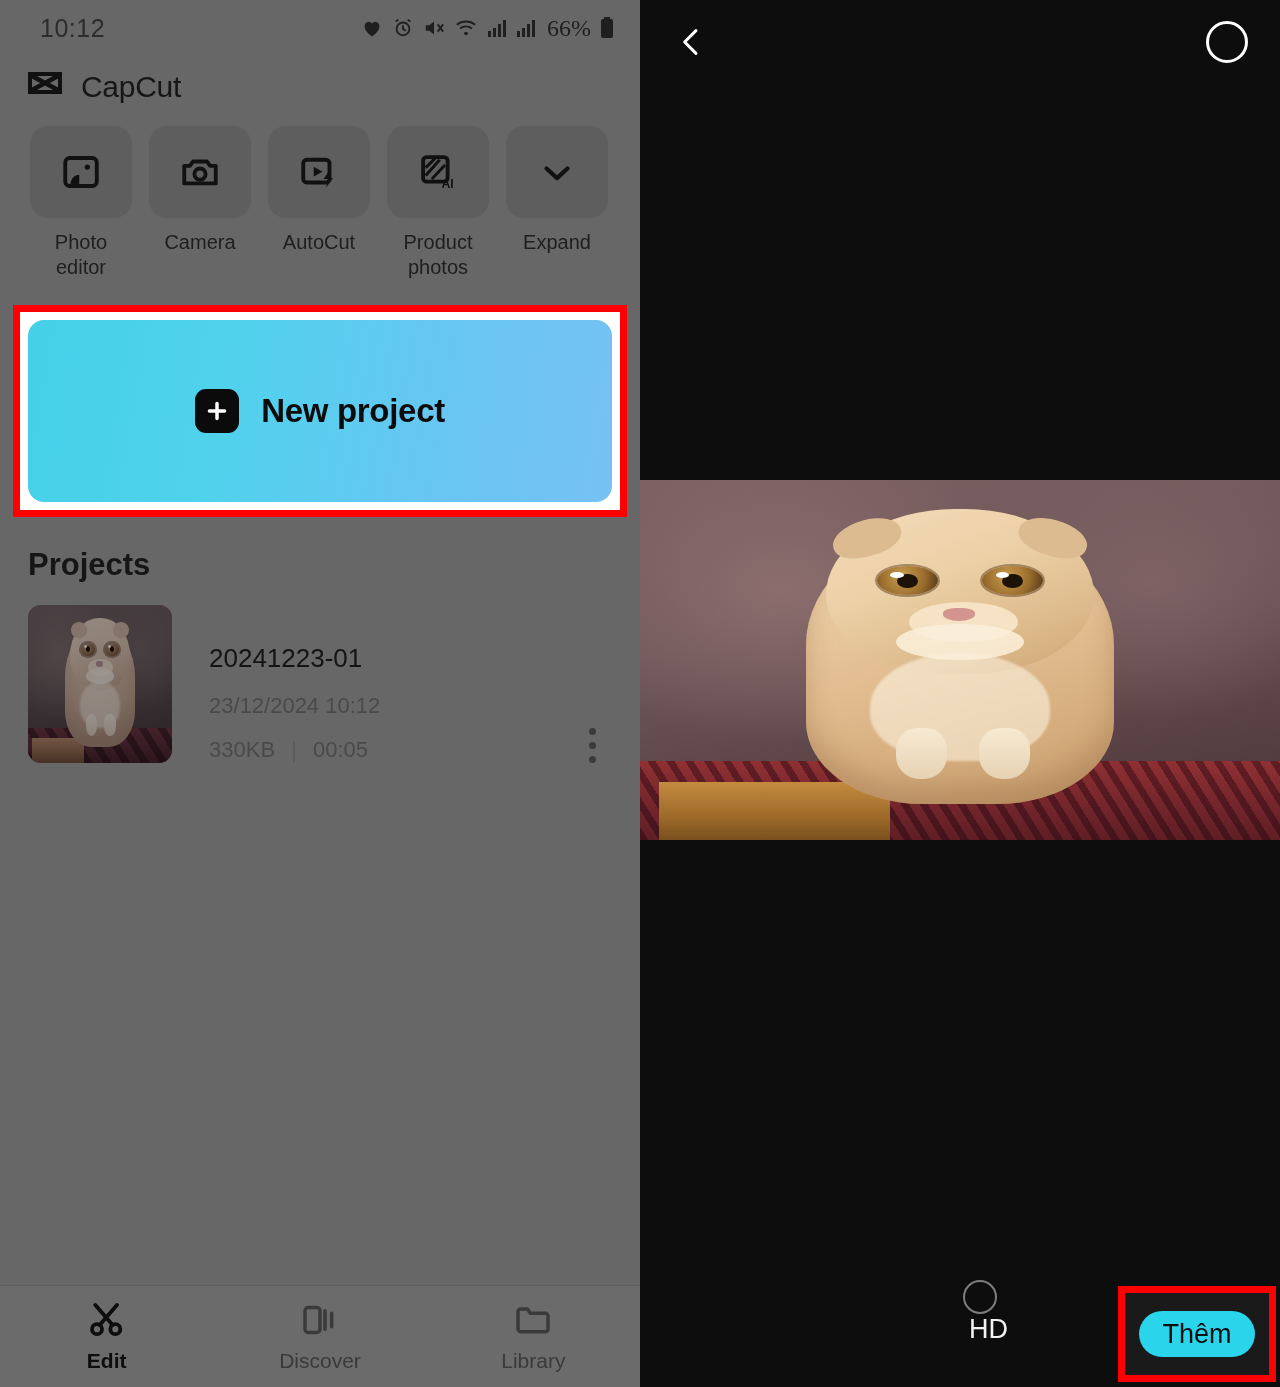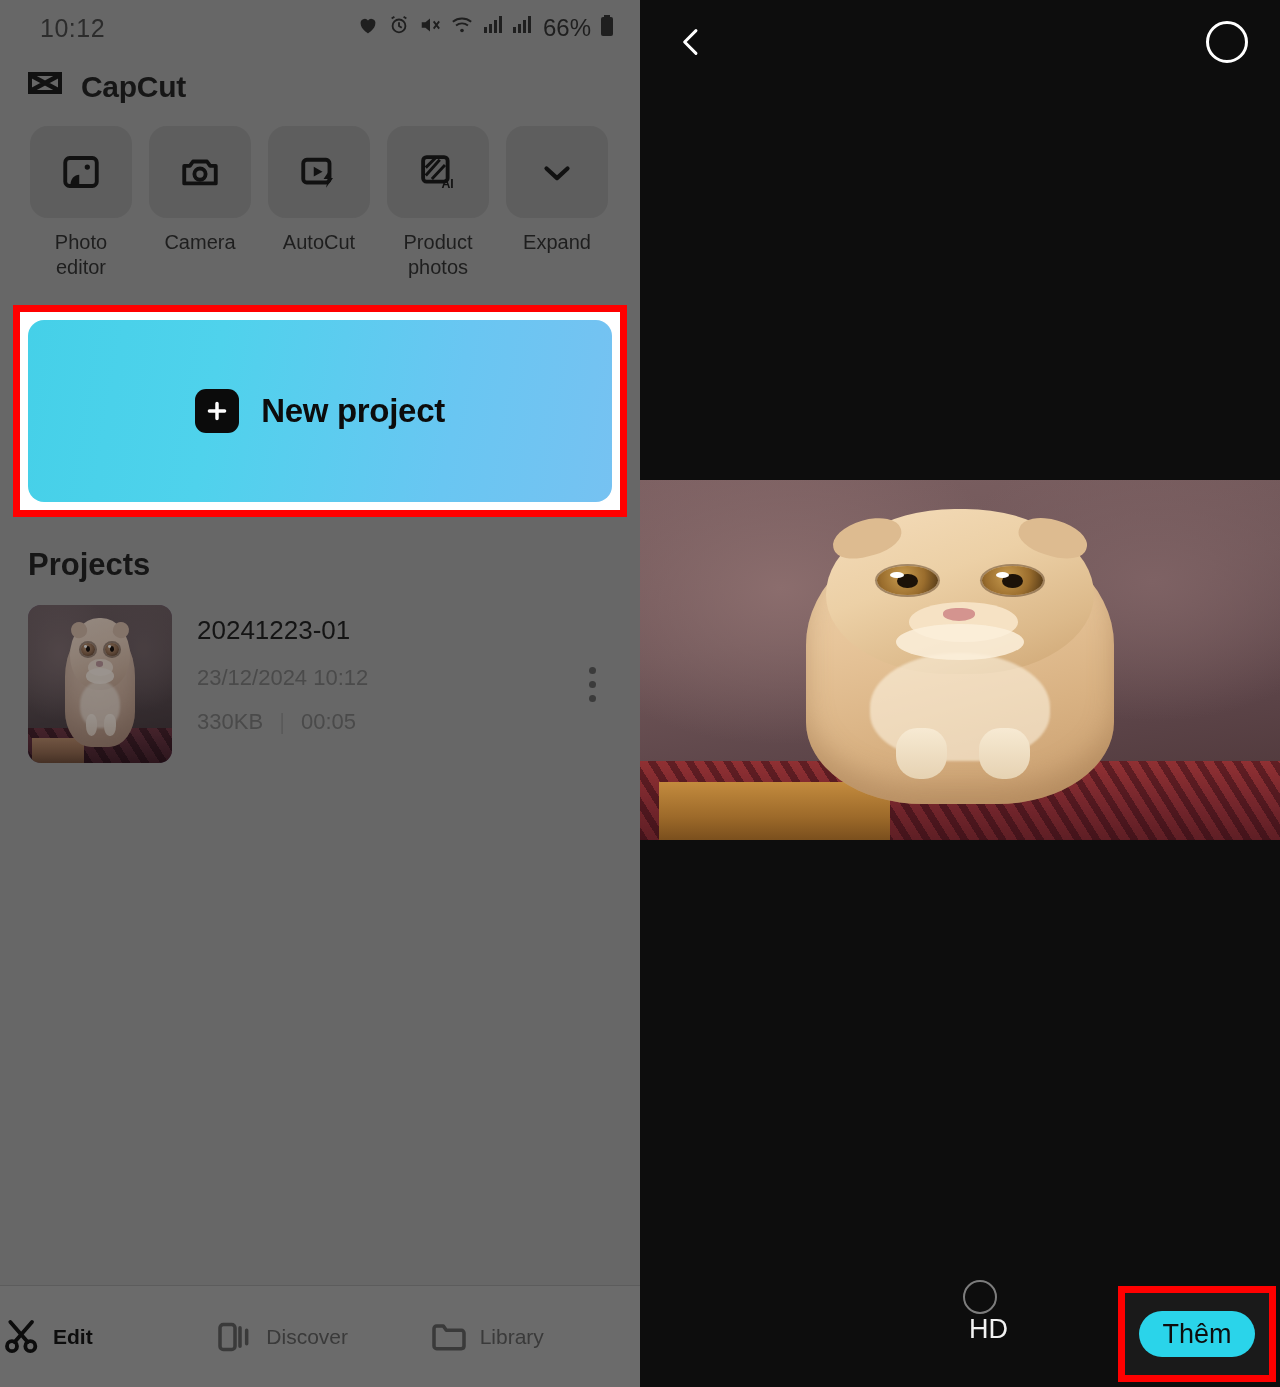--- a/index.html
+++ b/index.html
@@ -19,27 +19,27 @@
     overflow: hidden;
   }
 
   
   .status-bar {
     height: 56px; display: flex; align-items: center;
     justify-content: space-between;
     padding: 0 26px 0 40px;
   }
   .status-time { font-size: 25px; color: #2c2c2c; letter-spacing: .5px; }
-  .status-icons { display: flex; gap: 9px; }
+  .status-icons { display: flex; align-items: center; gap: 9px; font-family: Liberation Serif, serif; }
   .status-icons svg { display: block; }
   .battery-pct { font-size: 24px; color: #1f1f1f; margin-left: 2px; }
 
   
   .brand-row { display: flex; align-items: center; gap: 13px; padding: 14px 0 0 28px; }
-  .brand-name { font-size: 30px; font-weight: bold; color: #161616; letter-spacing: -.3px; }
+  .brand-name { font-size: 30px; font-weight: normal; color: #161616; letter-spacing: -.3px; }
 
   
   .tools {
     display: flex; gap: 17px; padding: 22px 28px 0 30px;
   }
   .tool { width: 102px; display: flex; flex-direction: column; align-items: center; }
   .tool-tile {
     width: 102px; height: 92px; border-radius: 18px;
     background: #5e5e5e;
     display: flex; align-items: center; justify-content: center;
@@ -74,41 +74,41 @@
   .projects-title { font-size: 31px; font-weight: bold; color: #161616; }
   .projects-actions { margin-left: auto; display: flex; align-items: center; gap: 24px; }
   .space-btn {
     display: flex; align-items: center; gap: 9px;
     border: 2px solid #147f74; border-radius: 22px;
     padding: 6px 18px 6px 14px;
   }
   .space-label { font-size: 24px; color: #10796f; }
 
   
-  .project-row { display: flex; align-items: flex-start; padding: 22px 28px 0 28px; }
+  .project-row { display: flex; align-items: flex-end; padding: 22px 28px 0 28px; gap: 12px; }
   .thumb {
     width: 144px; height: 158px; border-radius: 13px; overflow: hidden;
     position: relative; background: #4a3a52; flex: none;
   }
   .thumb .photo { filter: brightness(.62) saturate(.55) hue-rotate(-14deg); }
   .proj-info { padding-left: 25px; padding-top: 10px; flex: 1; }
   .proj-name { font-size: 26px; color: #141414; font-weight: 500; }
   .proj-date { font-size: 22px; color: #4a4a4a; margin-top: 19px; }
   .proj-meta { font-size: 22px; color: #4a4a4a; margin-top: 18px; }
   .dots-btn { width: 40px; display: flex; flex-direction: column; align-items: center;
               gap: 7px; padding-top: 62px; }
   .dot { width: 7px; height: 7px; border-radius: 50%; background: #3b3b3b; }
 
   
   .bottom-nav {
     position: absolute; left: 0; bottom: 0; width: 640px; height: 102px;
     background: #6b6b6b; border-top: 1px solid #5c5c5c;
     display: flex; align-items: center;
   }
-  .nav-item { flex: 1; display: flex; flex-direction: row; align-items: center; gap: 9px; }
+  .nav-item { flex: 1; display: flex; flex-direction: column; align-items: center; gap: 9px; }
   .nav-label { font-size: 21px; color: #3a3a3a; }
   .nav-item.active .nav-label { color: #0d0d0d; font-weight: bold; }
 
   
   .right-panel {
     position: relative; width: 640px; height: 1387px;
     background: #0d0d0d; overflow: hidden;
   }
   .rp-header {
     height: 84px; display: flex; align-items: center;

